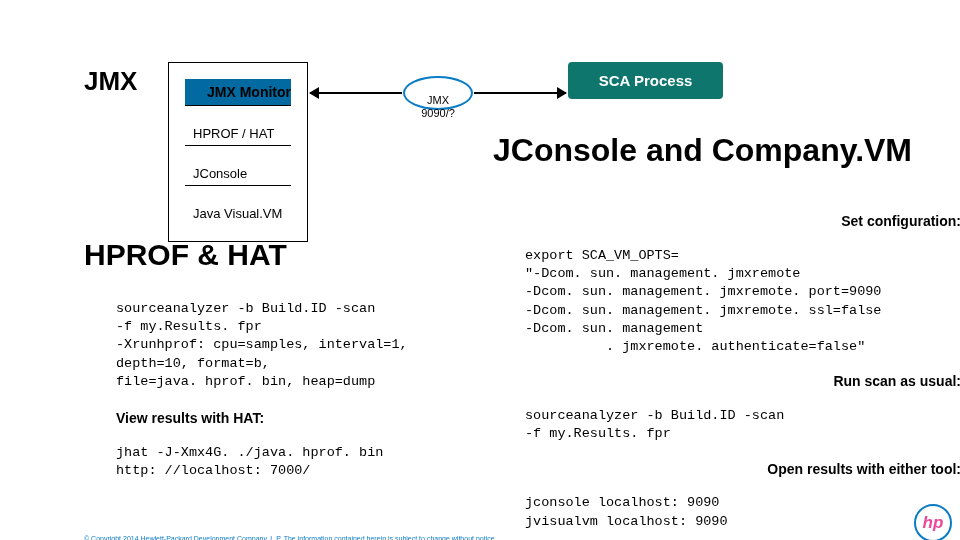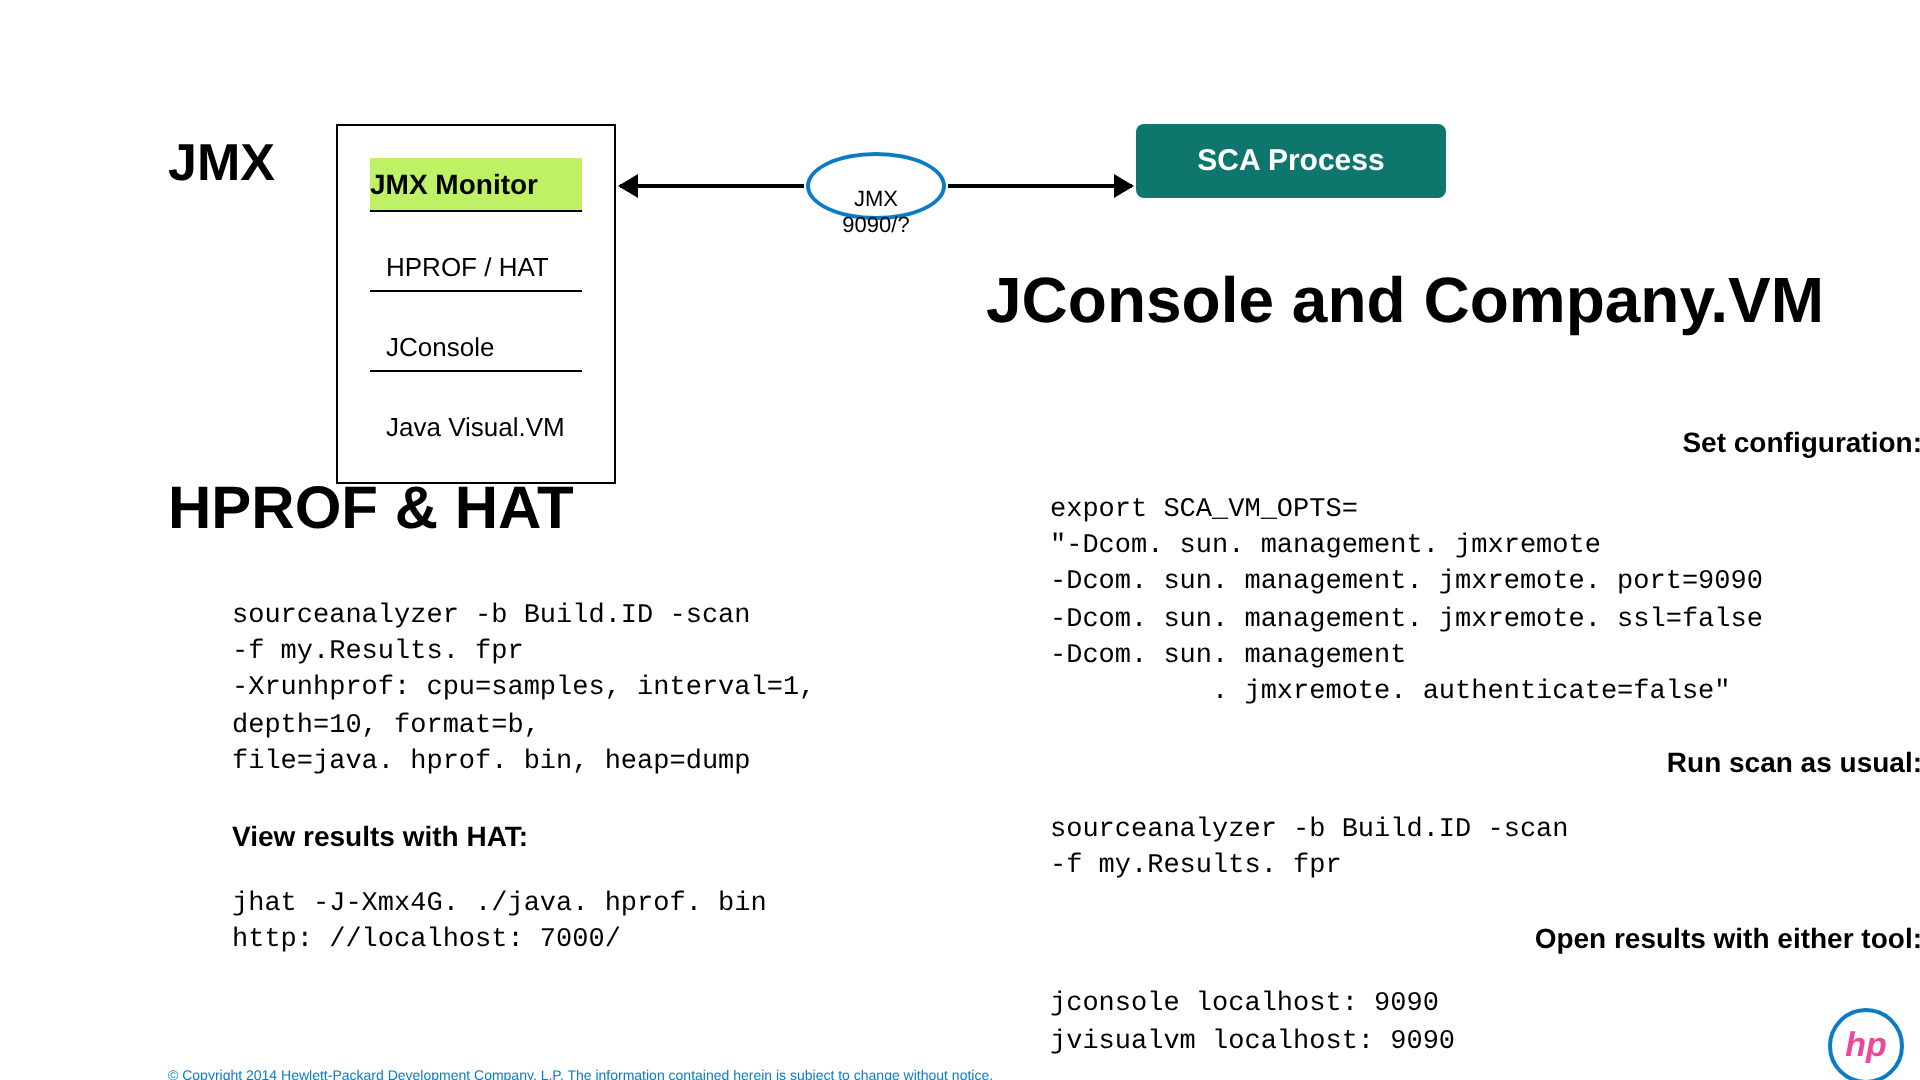--- a/index.html
+++ b/index.html
@@ -20,22 +20,22 @@
     font-weight: bold;
   }
   .jmx-monitor-box {
     position: absolute;
     top: 14px;
     left: 120px;
     width: 140px;
     border: 1px solid #000;
   }
   .jmx-monitor-header {
-    background: #bef264;
-    text-align: left;
+    background: #0369a1;
+    text-align: right;
     font-weight: bold;
     font-size: 14px;
     padding: 5px 0;
     border-bottom: 1px solid #000;
   }
   .jmx-monitor-item {
     font-size: 13px;
     padding: 4px 8px;
     border-bottom: 1px solid #000;
     background: #fff;

